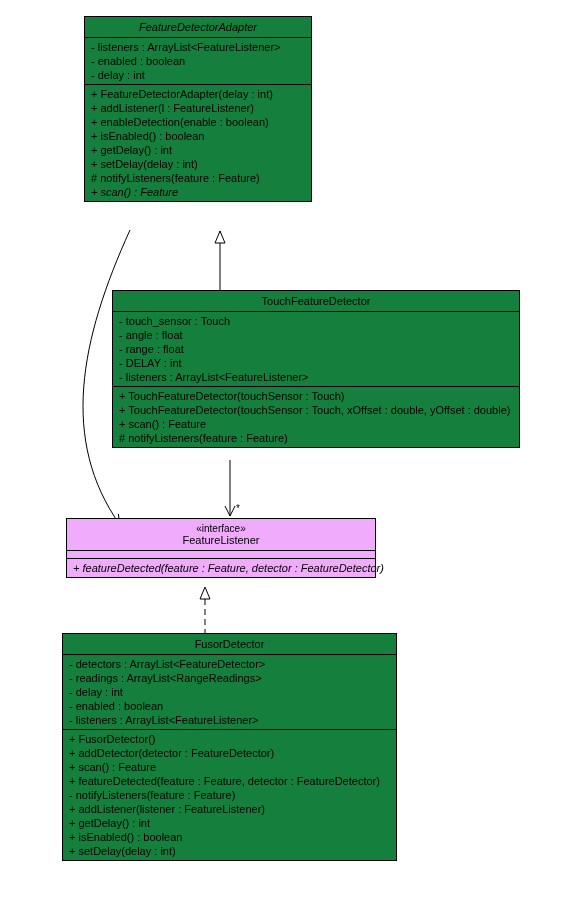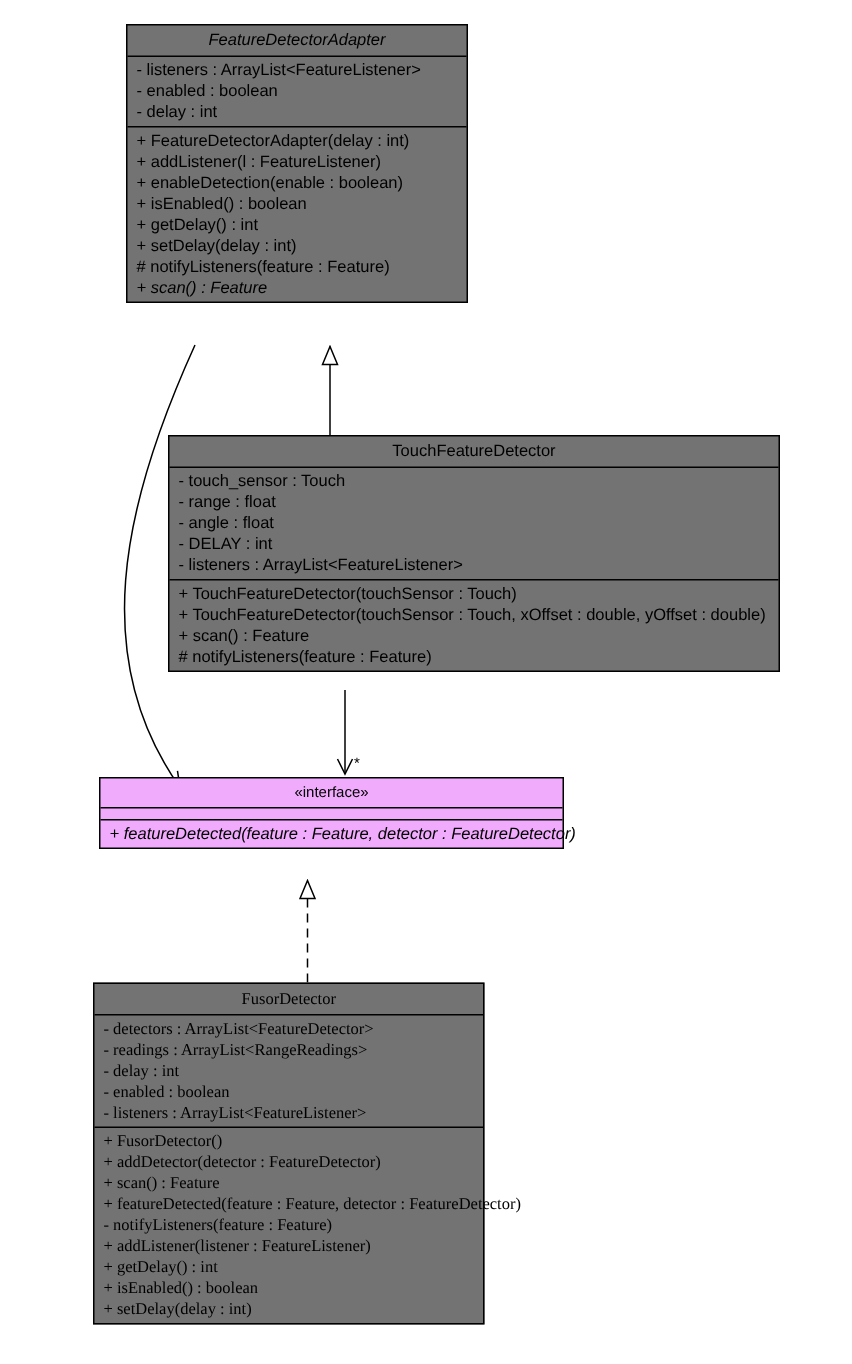--- a/index.html
+++ b/index.html
@@ -8,21 +8,21 @@
     font-family: Arial, Helvetica, sans-serif;
     font-size: 11px;
     background: #fff;
     width: 568px;
     height: 909px;
     position: relative;
   }
   .uml-class {
     position: absolute;
     border: 1px solid #000;
-    background: #737373;
+    background: #15803d;
     box-sizing: border-box;
   }
   .uml-class.interface {
     background: #f0abfc;
   }
   .uml-section {
     border-bottom: 1px solid #000;
     padding: 2px 6px;
     box-sizing: border-box;
   }
@@ -102,44 +102,45 @@
     <div class="member italic">+ scan() : Feature</div>
   </div>
 </div>
 
 <div class="uml-class" style="left:112px; top:290px; width:408px;">
   <div class="uml-section uml-title">
     <span class="classname">TouchFeatureDetector</span>
   </div>
   <div class="uml-section">
     <div class="member">- touch_sensor : Touch</div>
+    <div class="member">- angle : float</div>
     <div class="member">- range : float</div>
-    <div class="member">- angle : float</div>
     <div class="member">- DELAY : int</div>
     <div class="member">- listeners : ArrayList&lt;FeatureListener&gt;</div>
   </div>
   <div class="uml-section">
     <div class="member">+ TouchFeatureDetector(touchSensor : Touch)</div>
     <div class="member">+ TouchFeatureDetector(touchSensor : Touch, xOffset : double, yOffset : double)</div>
     <div class="member">+ scan() : Feature</div>
     <div class="member"># notifyListeners(feature : Feature)</div>
   </div>
 </div>
 
 <div class="uml-class interface" style="left:66px; top:518px; width:310px;">
   <div class="uml-section uml-title">
     <span class="stereotype">«interface»</span>
+    <span class="classname">FeatureListener</span>
   </div>
   <div class="uml-section empty-section"></div>
   <div class="uml-section">
     <div class="member italic">+ featureDetected(feature : Feature, detector : FeatureDetector)</div>
   </div>
 </div>
 
-<div class="uml-class" style="left:62px; top:655px; width:261px;font-family:Liberation Serif, serif;">
+<div class="uml-class" style="left:62px; top:633px; width:335px;">
   <div class="uml-section uml-title">
     <span class="classname">FusorDetector</span>
   </div>
   <div class="uml-section">
     <div class="member">- detectors : ArrayList&lt;FeatureDetector&gt;</div>
     <div class="member">- readings : ArrayList&lt;RangeReadings&gt;</div>
     <div class="member">- delay : int</div>
     <div class="member">- enabled : boolean</div>
     <div class="member">- listeners : ArrayList&lt;FeatureListener&gt;</div>
   </div>

